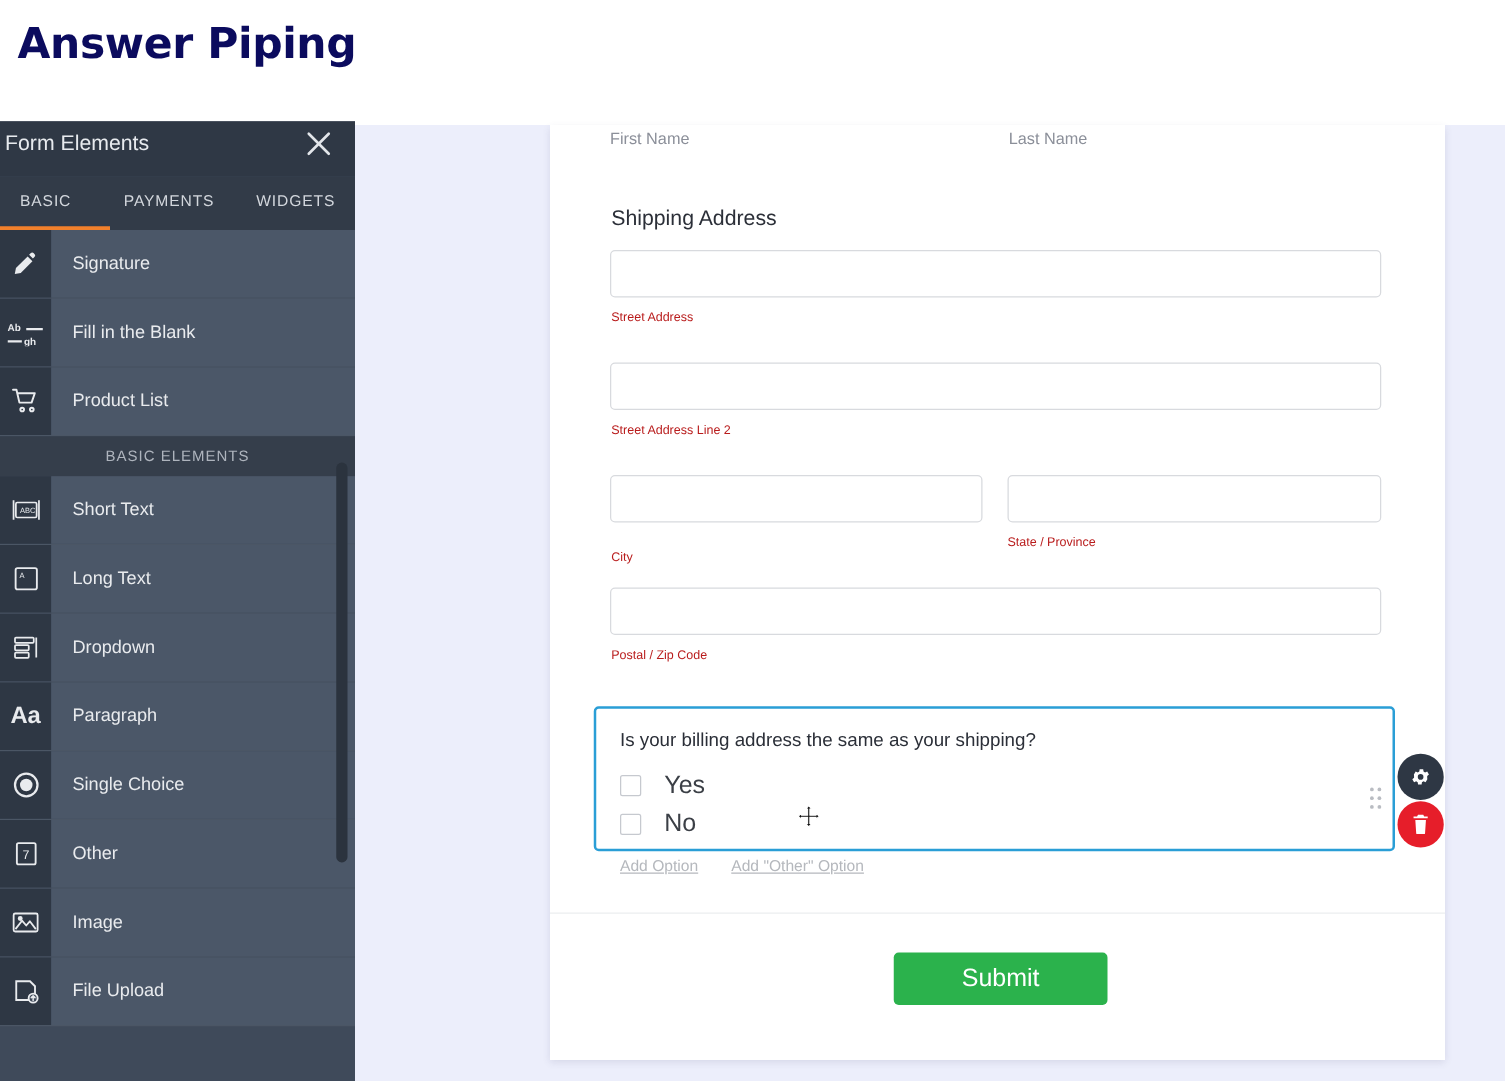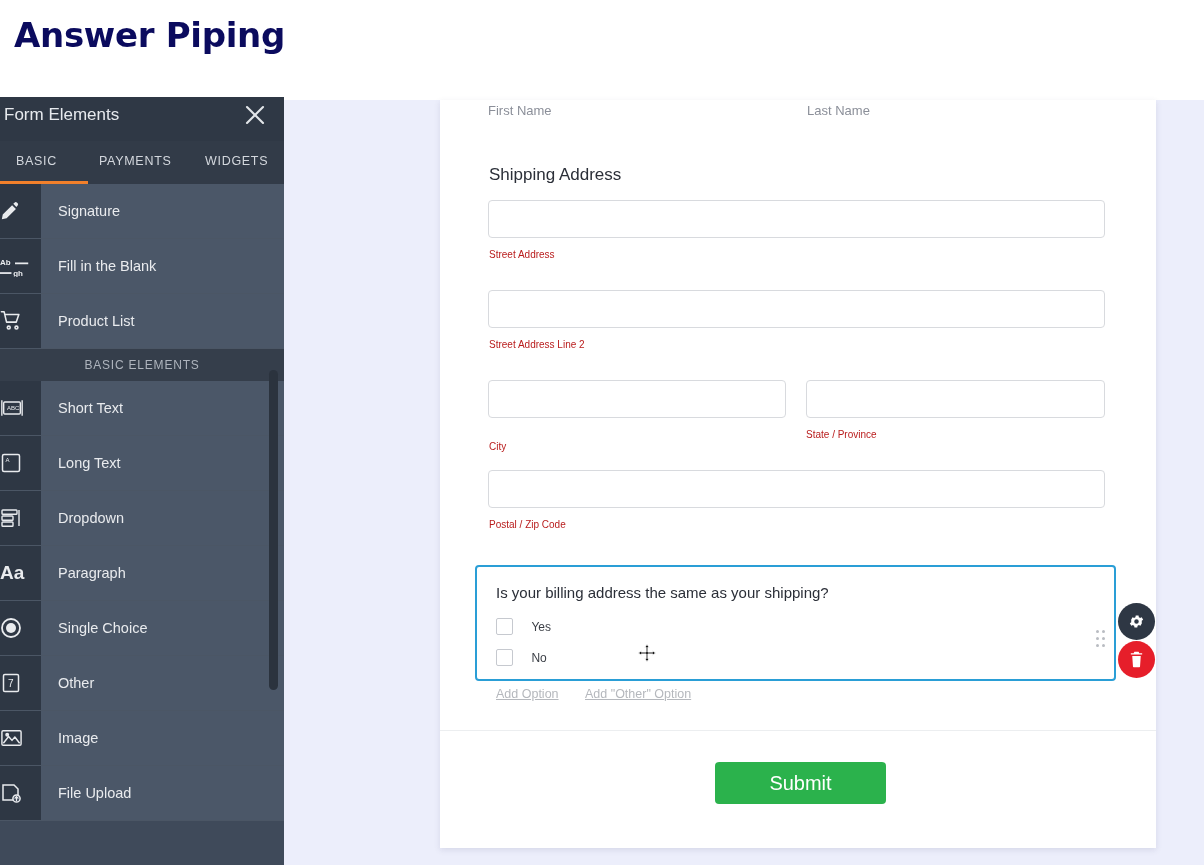--- a/index.html
+++ b/index.html
@@ -91,21 +91,21 @@
   .opt-row.r1 { top: 50px; }
   .opt-row.r2 { top: 81px; }
   .opt-box {
     display: inline-block; vertical-align: middle;
     width: 17px; height: 17px;
     border: 1px solid #c6c9cf; border-radius: 2px;
     background: #fff;
   }
   .opt-text {
     display: inline-block; vertical-align: middle;
-    margin-left: 14px; font-size: 12px; color: #3b3f46;
+    margin-left: 14px; font-size: 20px; color: #3b3f46;
   }
   .addlinks { position: absolute; left: 19px; top: 117px; }
   .addlink {
     font-size: 12.5px; color: #b5b8bd;
     text-decoration: underline; margin-right: 22px;
     cursor: pointer; display: inline-block;
   }
   .move-cursor {
     position: absolute; left: 638px; top: 644px;
     width: 18px; height: 18px; pointer-events: none;
@@ -179,21 +179,21 @@
   .list { position: relative; }
   .row {
     position: relative; height: 55px;
     border-bottom: 1px solid #4b5665;
     cursor: pointer;
   }
   .row .ico {
     position: absolute; left: 0; top: 0;
     width: 41px; height: 100%;
     background: #2e3744;
-    display: flex; align-items: center; justify-content: flex-start;
+    display: flex; align-items: center; justify-content: center;
     color: #e9ebee;
   }
   .row .lab {
     position: absolute; left: 41px; top: 0; right: 0; height: 100%;
     background: #4b5768;
     display: flex; align-items: center;
     padding-left: 17px;
     font-size: 14.5px; color: #e9ebee;
   }
   .group-head {

